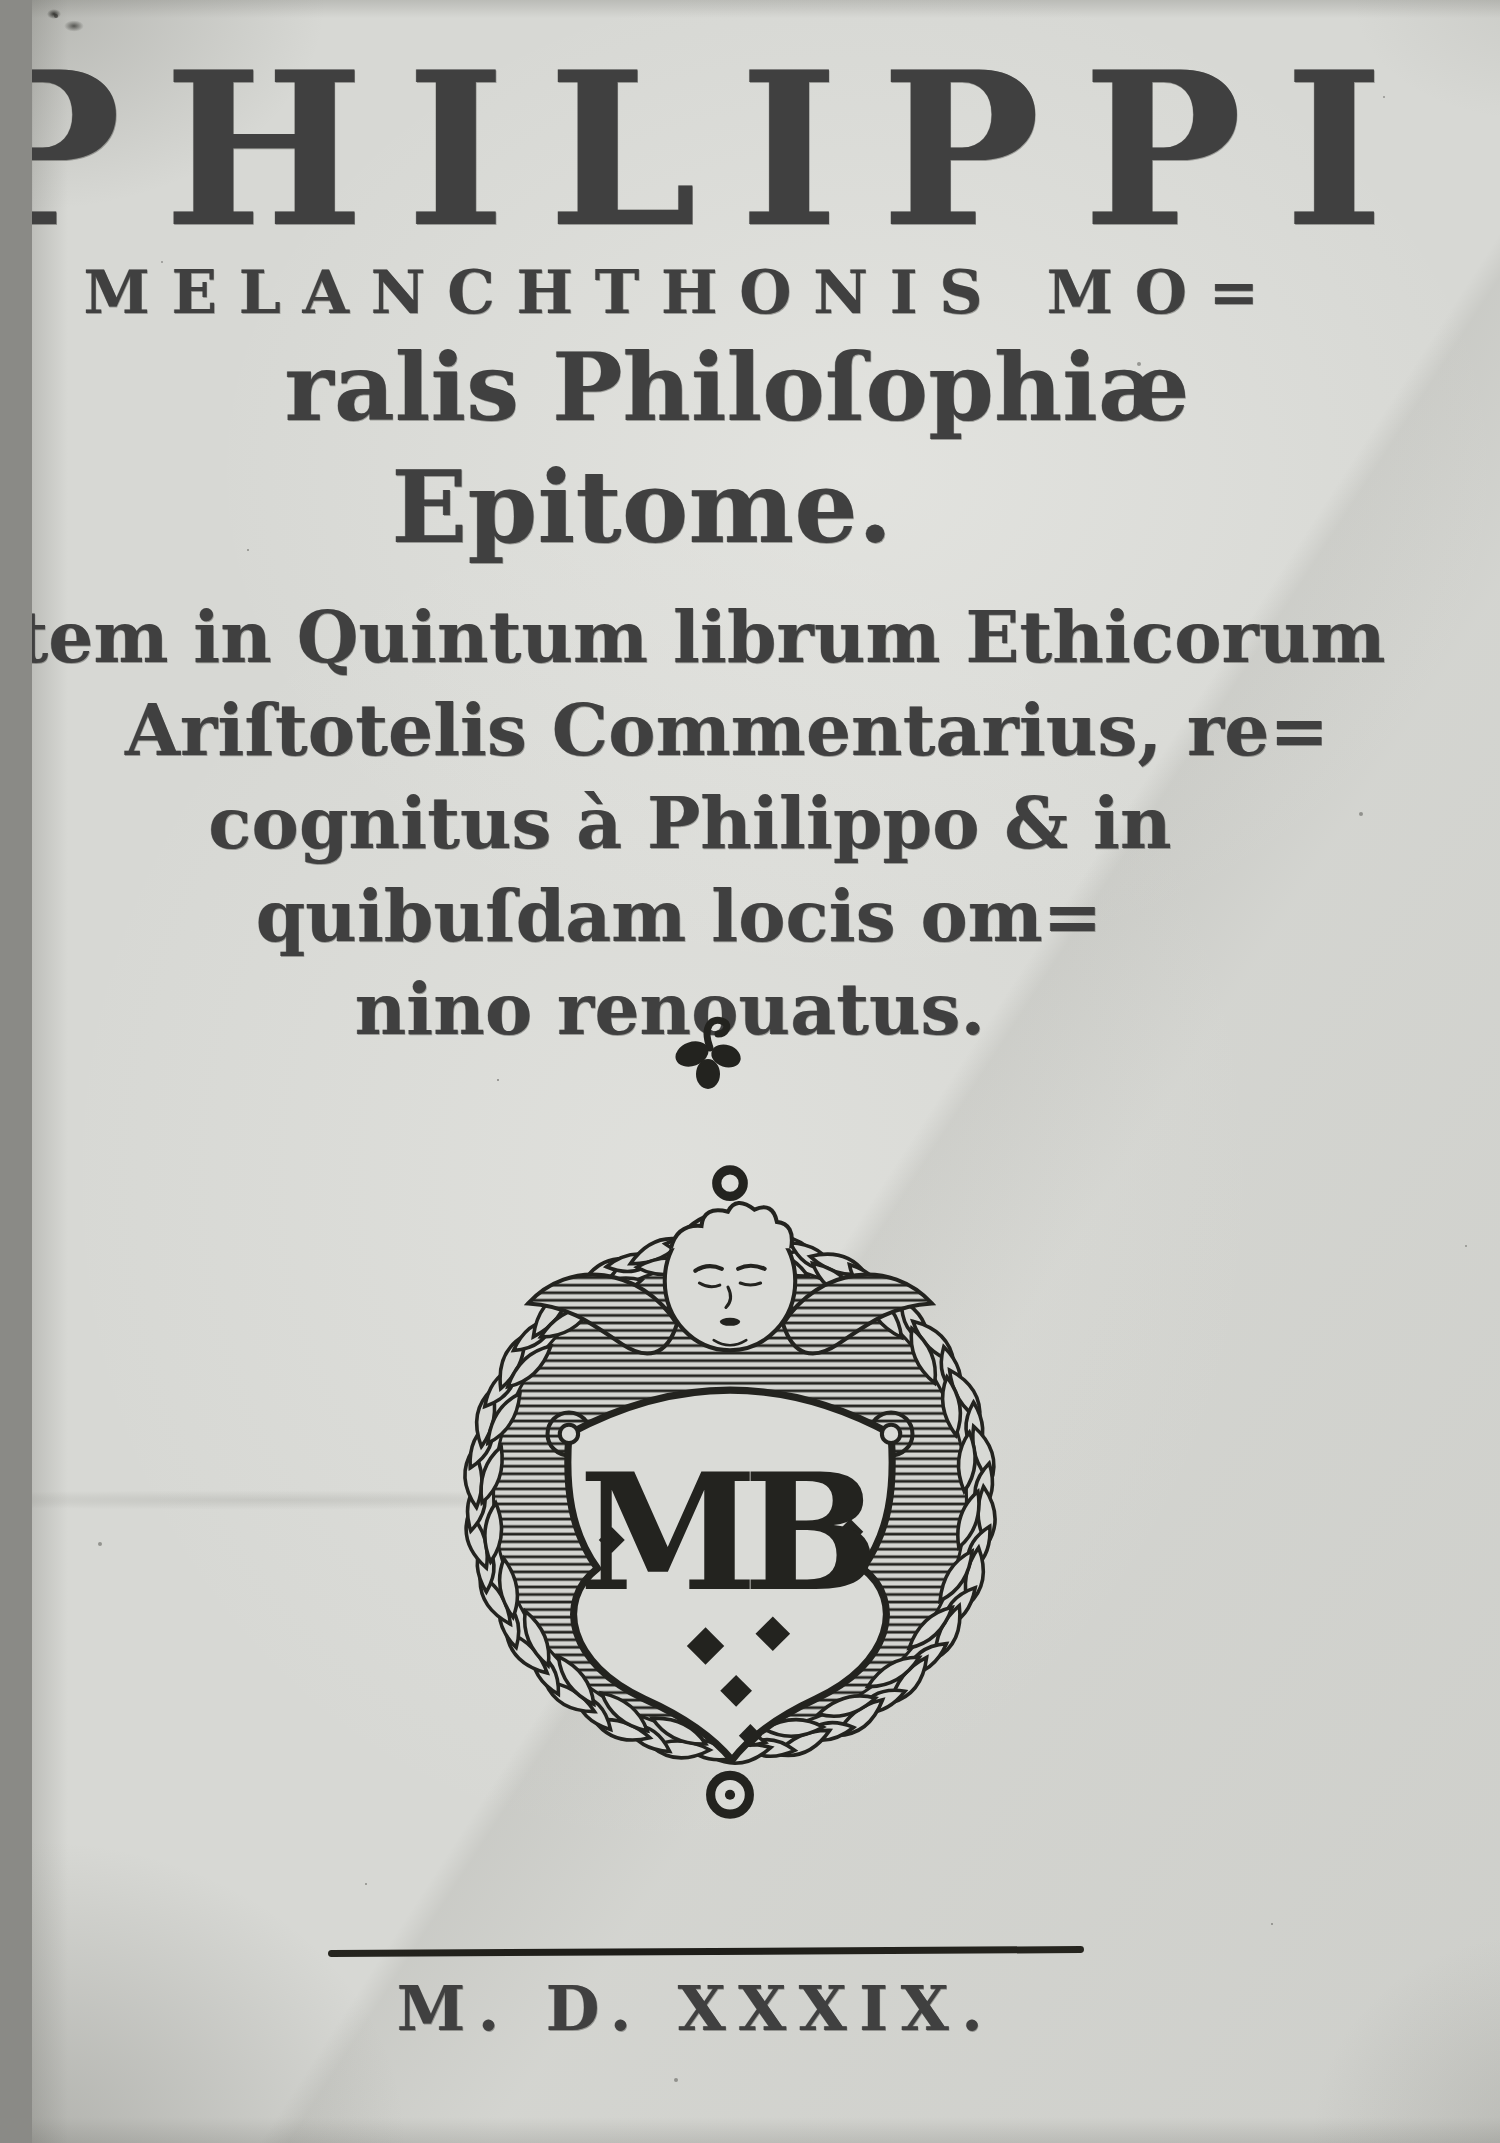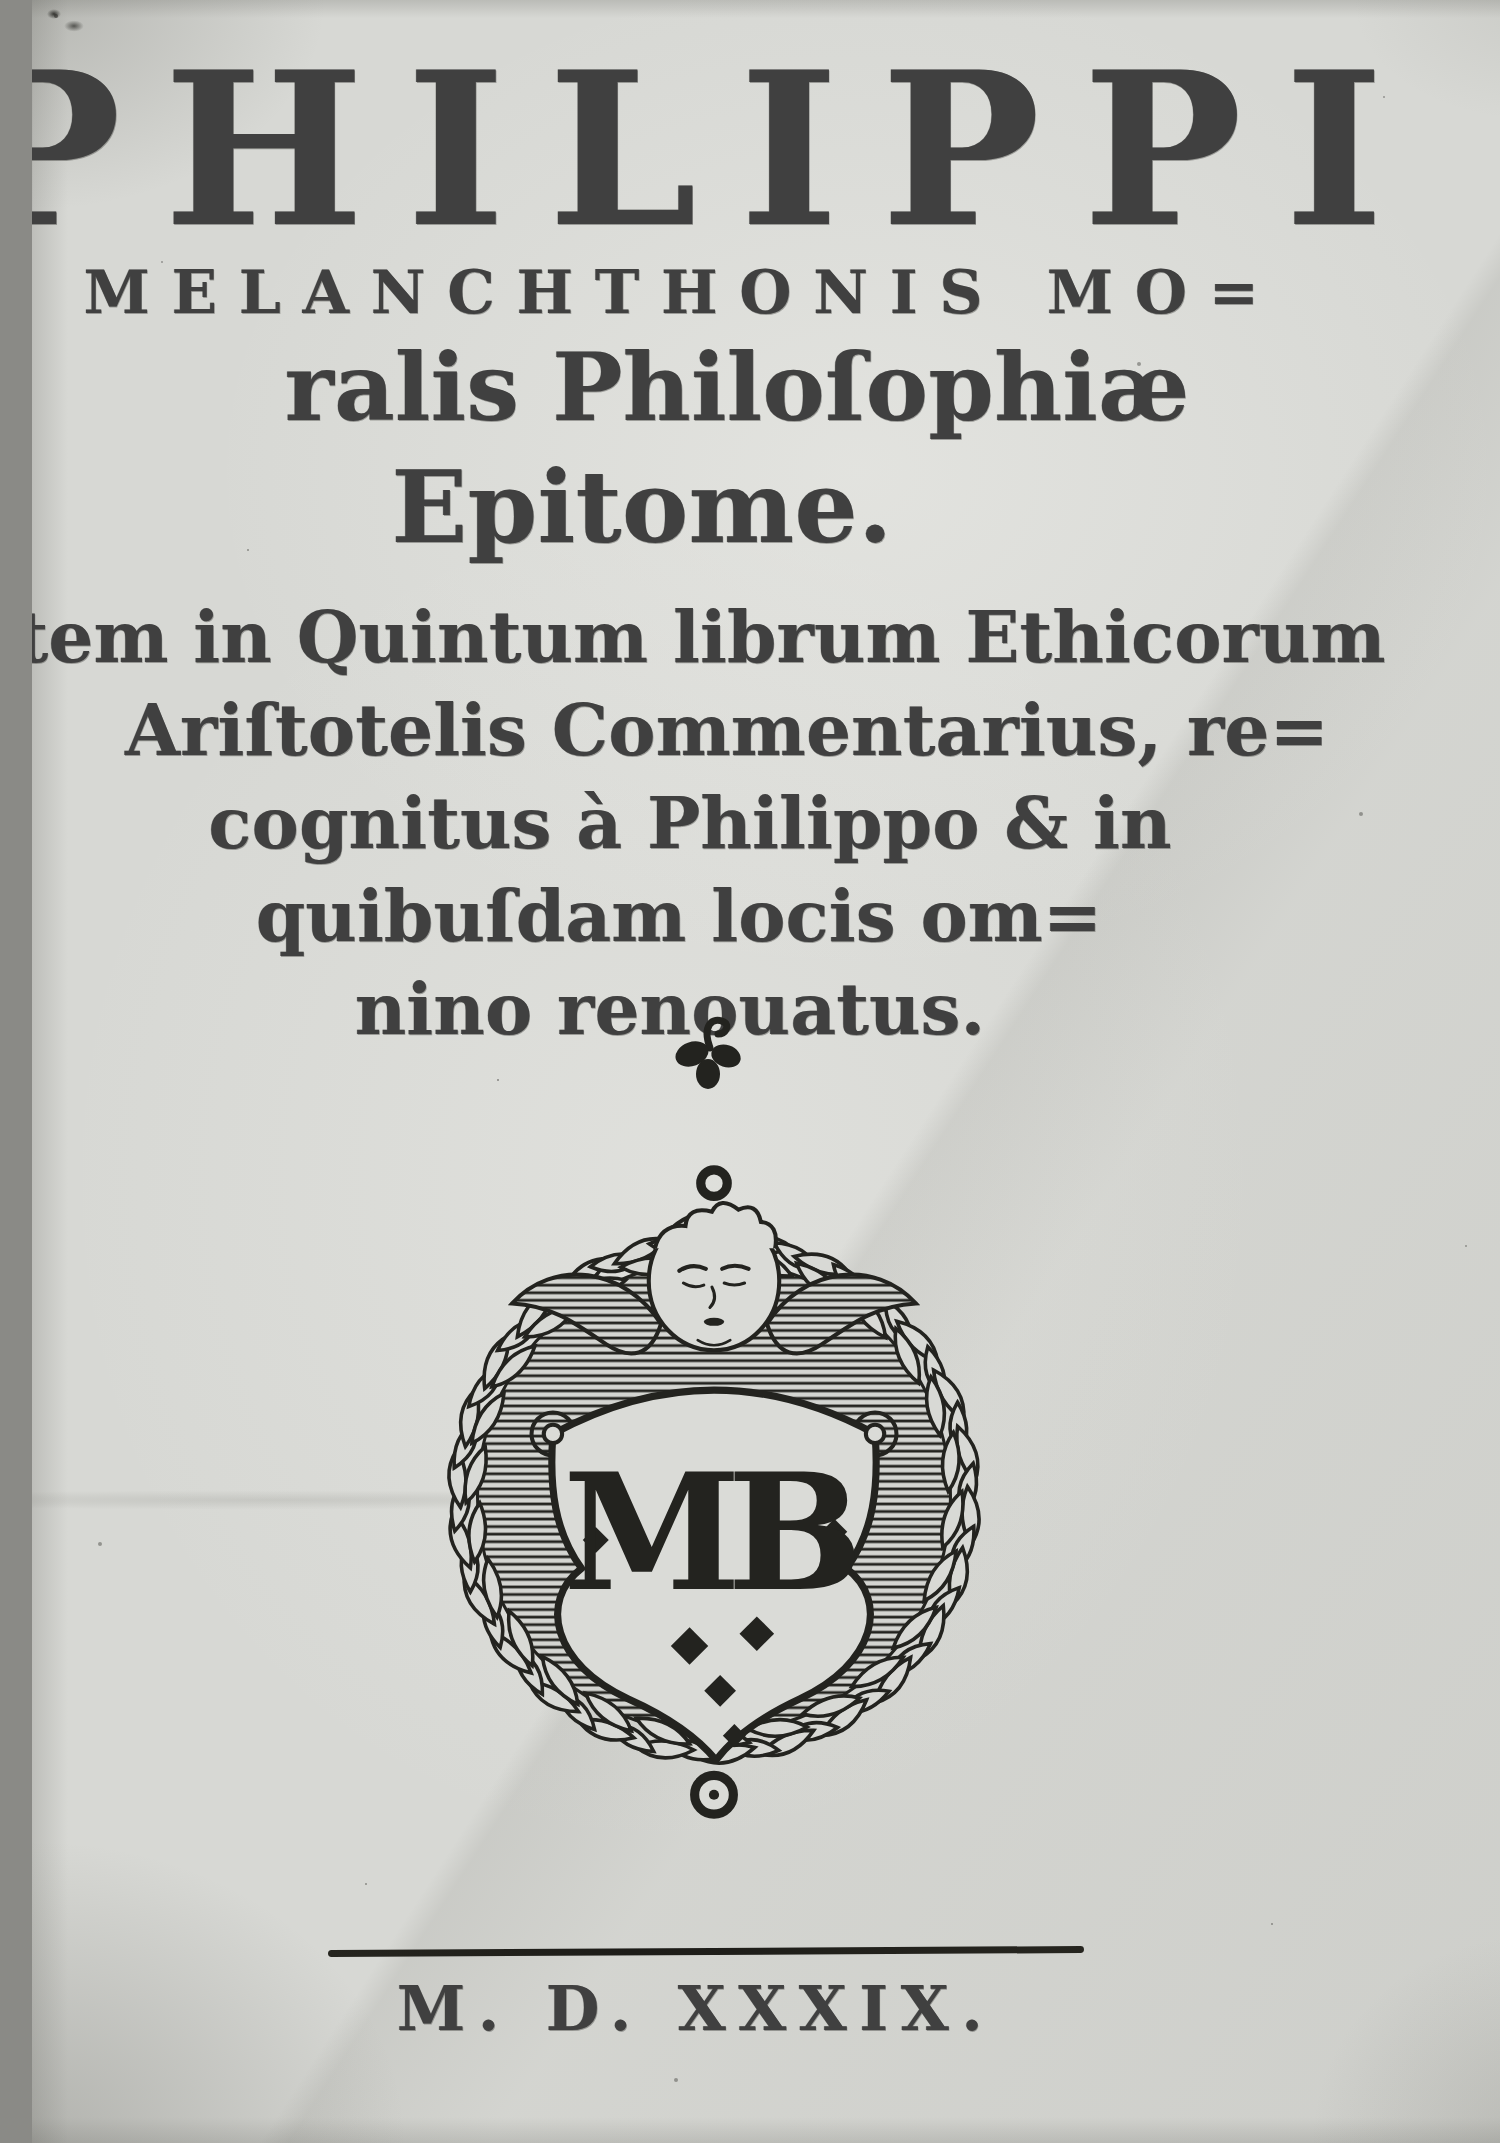--- a/index.html
+++ b/index.html
@@ -58,21 +58,21 @@
   .t2{top:262px;font-size:60px;line-height:1;letter-spacing:.36em;transform:translateX(-100px);}
   .t3{top:336px;font-size:94px;line-height:1.1;transform:translateX(-45px);}
   .t4{top:452px;font-size:100px;line-height:1.1;transform:translateX(-140px);}
   .sub{font-size:71px;line-height:1;}
   .s0{top:602px;transform:translateX(-98px);}
   .s1{top:695px;transform:translateX(-55px);}
   .s2{top:788px;transform:translateX(-92px);}
   .s3{top:881px;transform:translateX(-103px);}
   .s4{top:974px;transform:translateX(-112px);}
   .fleuron{position:absolute;left:640px;top:1014px;width:72px;height:78px;}
-  .emblem{position:absolute;left:366px;top:1160px;width:632px;height:664px;text-align:center;}
+  .emblem{position:absolute;left:382px;top:1160px;width:632px;height:664px;text-align:center;}
   .emblem svg{width:100%;height:100%;}
   .lf{fill:#d8d9d5;stroke:#23231f;stroke-width:3.5px;}
   .hatched{fill:url(#hatch);stroke:#23231f;stroke-width:4px;}
   .inkline{fill:none;stroke:#23231f;stroke-linecap:round;}
   .dia{fill:#23231f;}
   .mono{font-family:"DejaVu Serif","Liberation Serif",serif;font-weight:bold;fill:#23231f;}
   .rule{
     position:absolute;left:296px;top:1948px;width:756px;height:7px;
     background:linear-gradient(90deg,#26251f,#1d1c18 40%,#26251f);
     border-radius:4px;transform:rotate(-.3deg);

